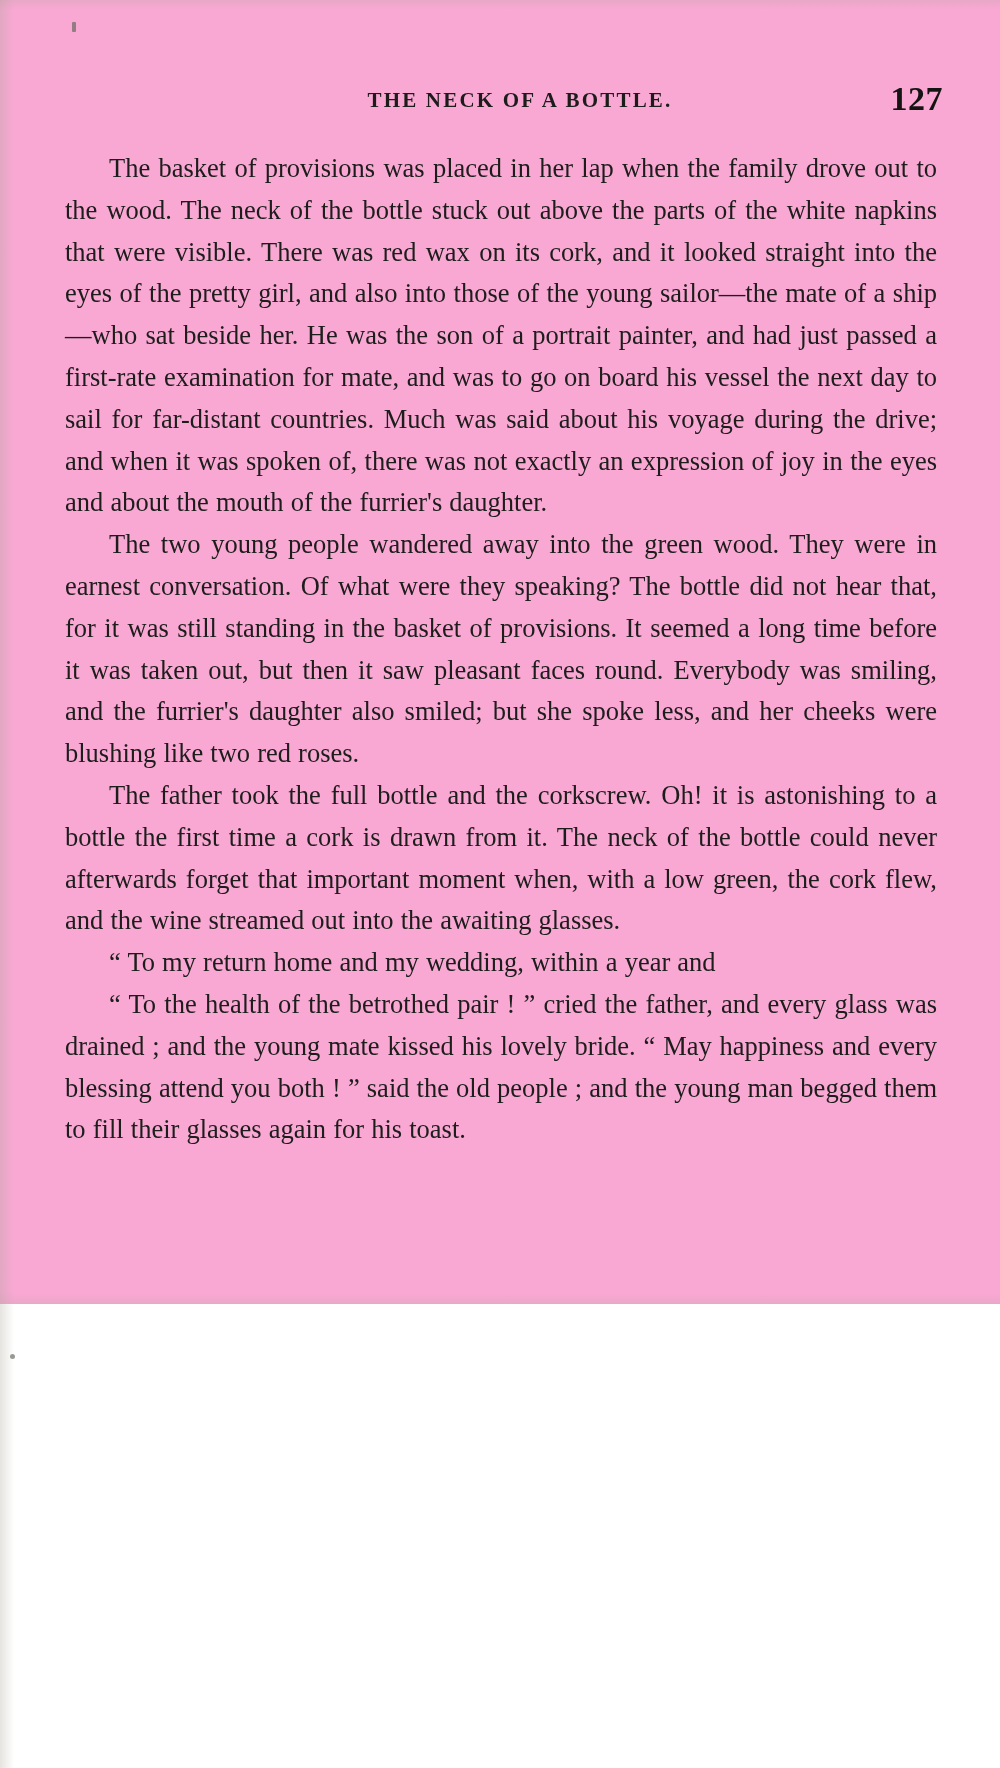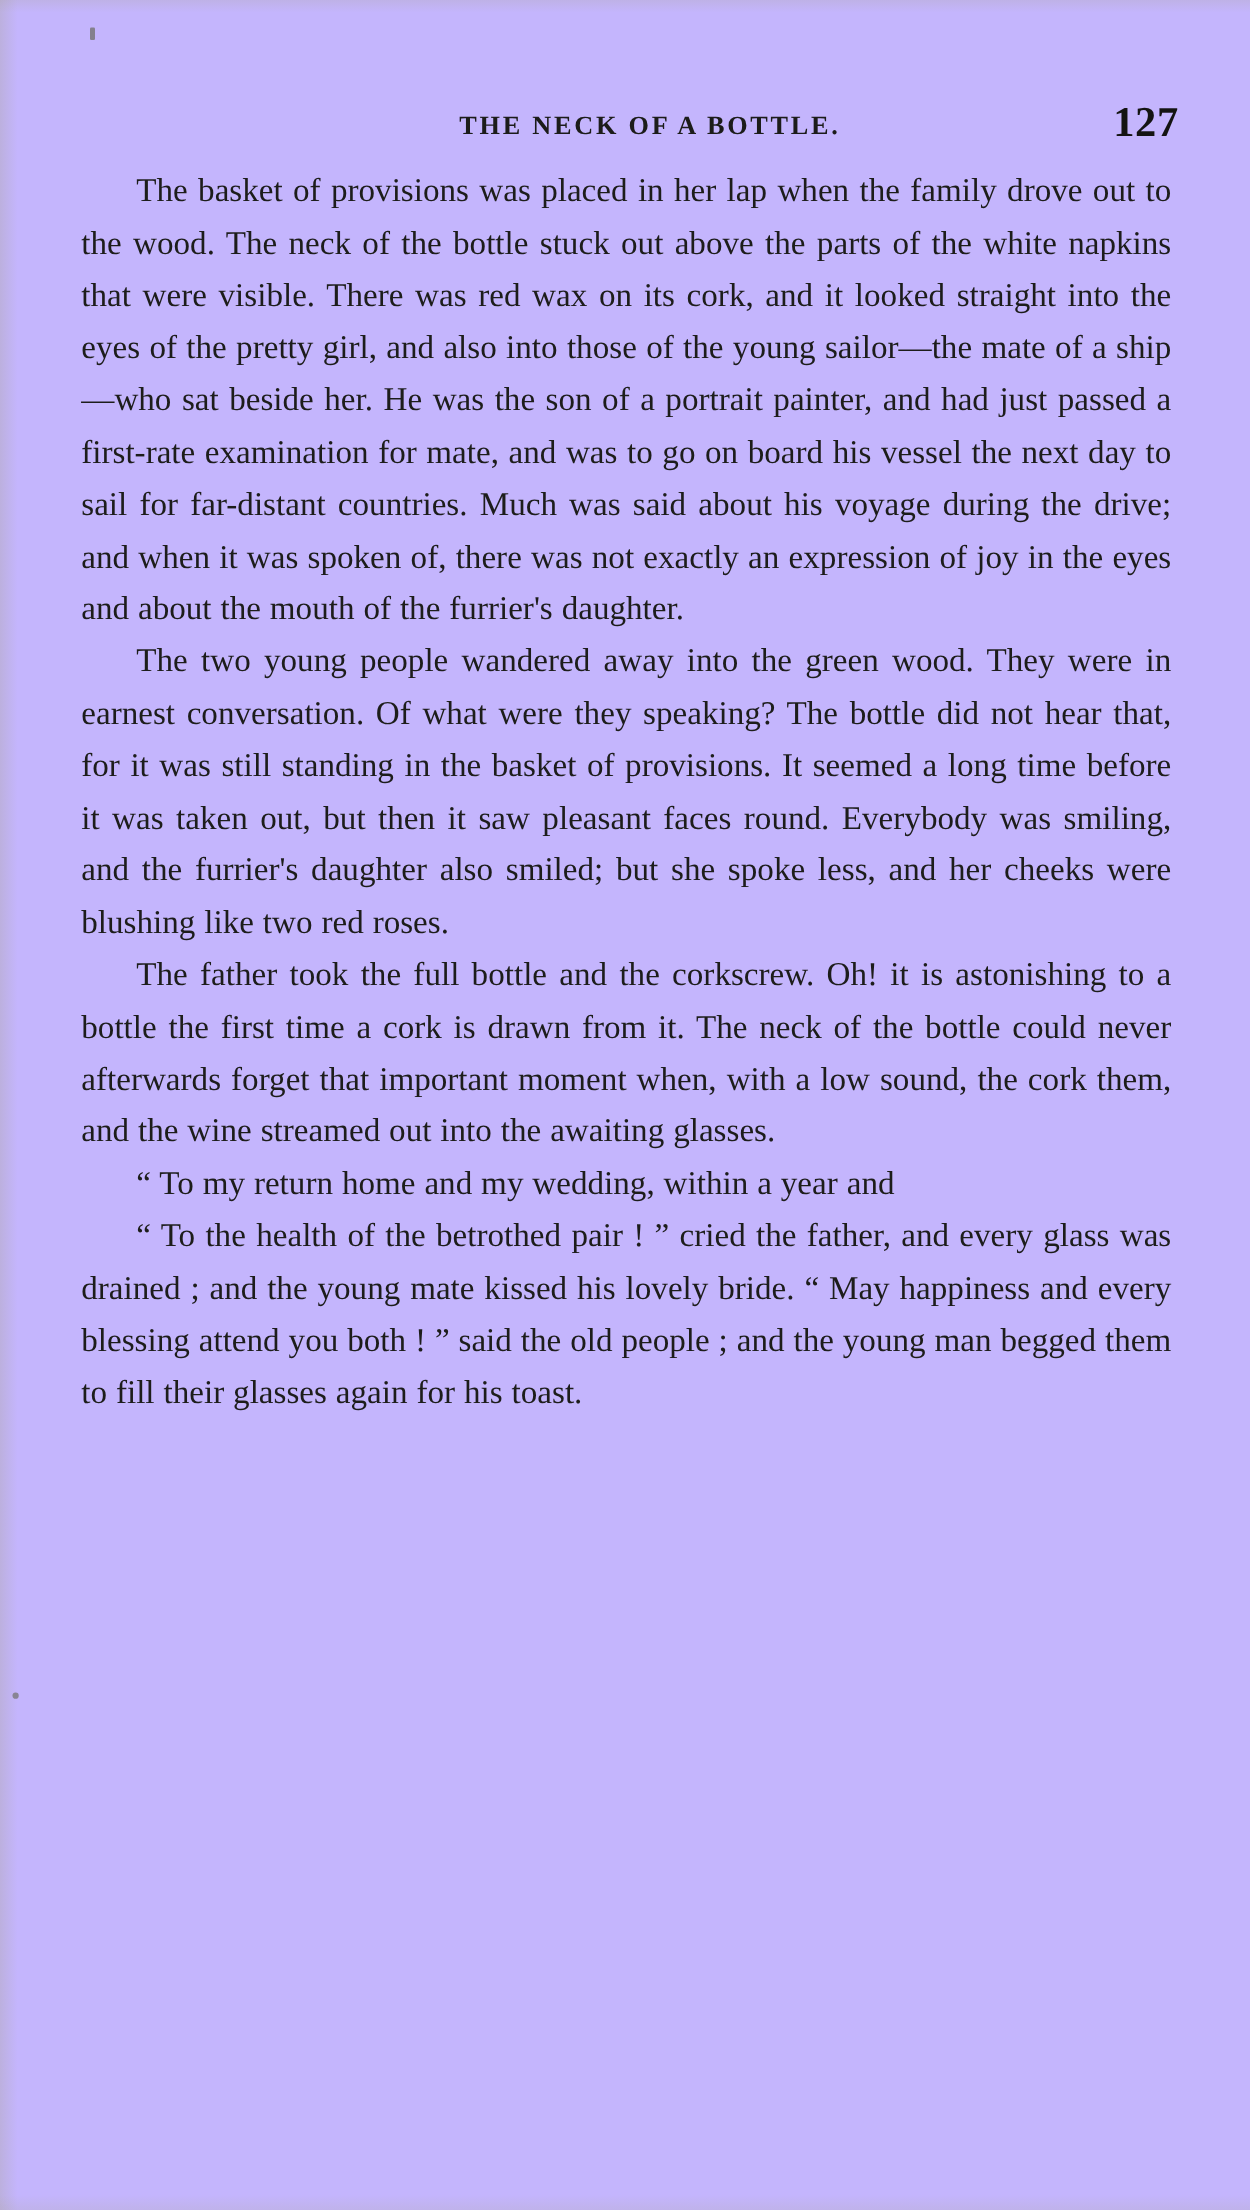--- a/index.html
+++ b/index.html
@@ -12,22 +12,22 @@
     height: 1768px;
     font-family: "Liberation Serif", serif;
     color: #1a1a18;
     position: relative;
     overflow: hidden;
   }
   .page {
     position: absolute;
     top: 0; left: 0;
     width: 1000px;
-    height: 1768px;
-    background: #c4b5fd;
+    height: 1304px;
+    background: #f9a8d4;
   }
   .page-inner {
     position: absolute;
     top: 70px;
     left: 45px;
     width: 910px;
     height: 1620px;
   }
   
   .running-head {
@@ -51,21 +51,21 @@
   .folio {
     position: absolute;
     right: 12px;
     top: 10px;
     font-size: 34px;
     font-weight: 700;
     letter-spacing: 0.5px;
     color: #141412;
   }
   .body-text {
-    margin-top: 10px;
+    margin-top: 26px;
     padding: 0 18px 0 20px;
   }
   p.para {
     margin: 0;
     text-indent: 44px;
     font-size: 26.5px;
     line-height: 41.8px;
     text-align: justify;
     text-justify: inter-word;
     color: #1d1d1b;
@@ -114,19 +114,19 @@
   <div class="page-inner">
 
     <div class="running-head">
       <div class="head-title">THE NECK OF A BOTTLE.</div>
       <div class="folio">127</div>
     </div>
 
     <div class="body-text">
       <p class="para">The basket of provisions was placed in her lap when the family drove out to the wood. The neck of the bottle stuck out above the parts of the white napkins that were visible. There was red wax on its cork, and it looked straight into the eyes of the pretty girl, and also into those of the young sailor—the mate of a ship—who sat beside her. He was the son of a portrait painter, and had just passed a first-rate examination for mate, and was to go on board his vessel the next day to sail for far-distant countries. Much was said about his voyage during the drive; and when it was spoken of, there was not exactly an expression of joy in the eyes and about the mouth of the furrier's daughter.</p>
       <p class="para">The two young people wandered away into the green wood. They were in earnest conversation. Of what were they speaking? The bottle did not hear that, for it was still standing in the basket of provisions. It seemed a long time before it was taken out, but then it saw pleasant faces round. Everybody was smiling, and the furrier's daughter also smiled; but she spoke less, and her cheeks were blushing like two red roses.</p>
-      <p class="para">The father took the full bottle and the corkscrew. Oh! it is astonishing to a bottle the first time a cork is drawn from it. The neck of the bottle could never afterwards forget that important moment when, with a low sound, the cork them, and the wine streamed out into the awaiting glasses.</p>
+      <p class="para">The father took the full bottle and the corkscrew. Oh! it is astonishing to a bottle the first time a cork is drawn from it. The neck of the bottle could never afterwards forget that important moment when, with a low green, the cork flew, and the wine streamed out into the awaiting glasses.</p>
       <p class="para">“ To my return home and my wedding, within a year and</p>
       <p class="para">“ To the health of the betrothed pair ! ” cried the father, and every glass was drained ; and the young mate kissed his lovely bride. “ May happiness and every blessing attend you both ! ” said the old people ; and the young man begged them to fill their glasses again for his toast.</p>
     </div>
 
   </div>
 </div>
 
 </body></html>

